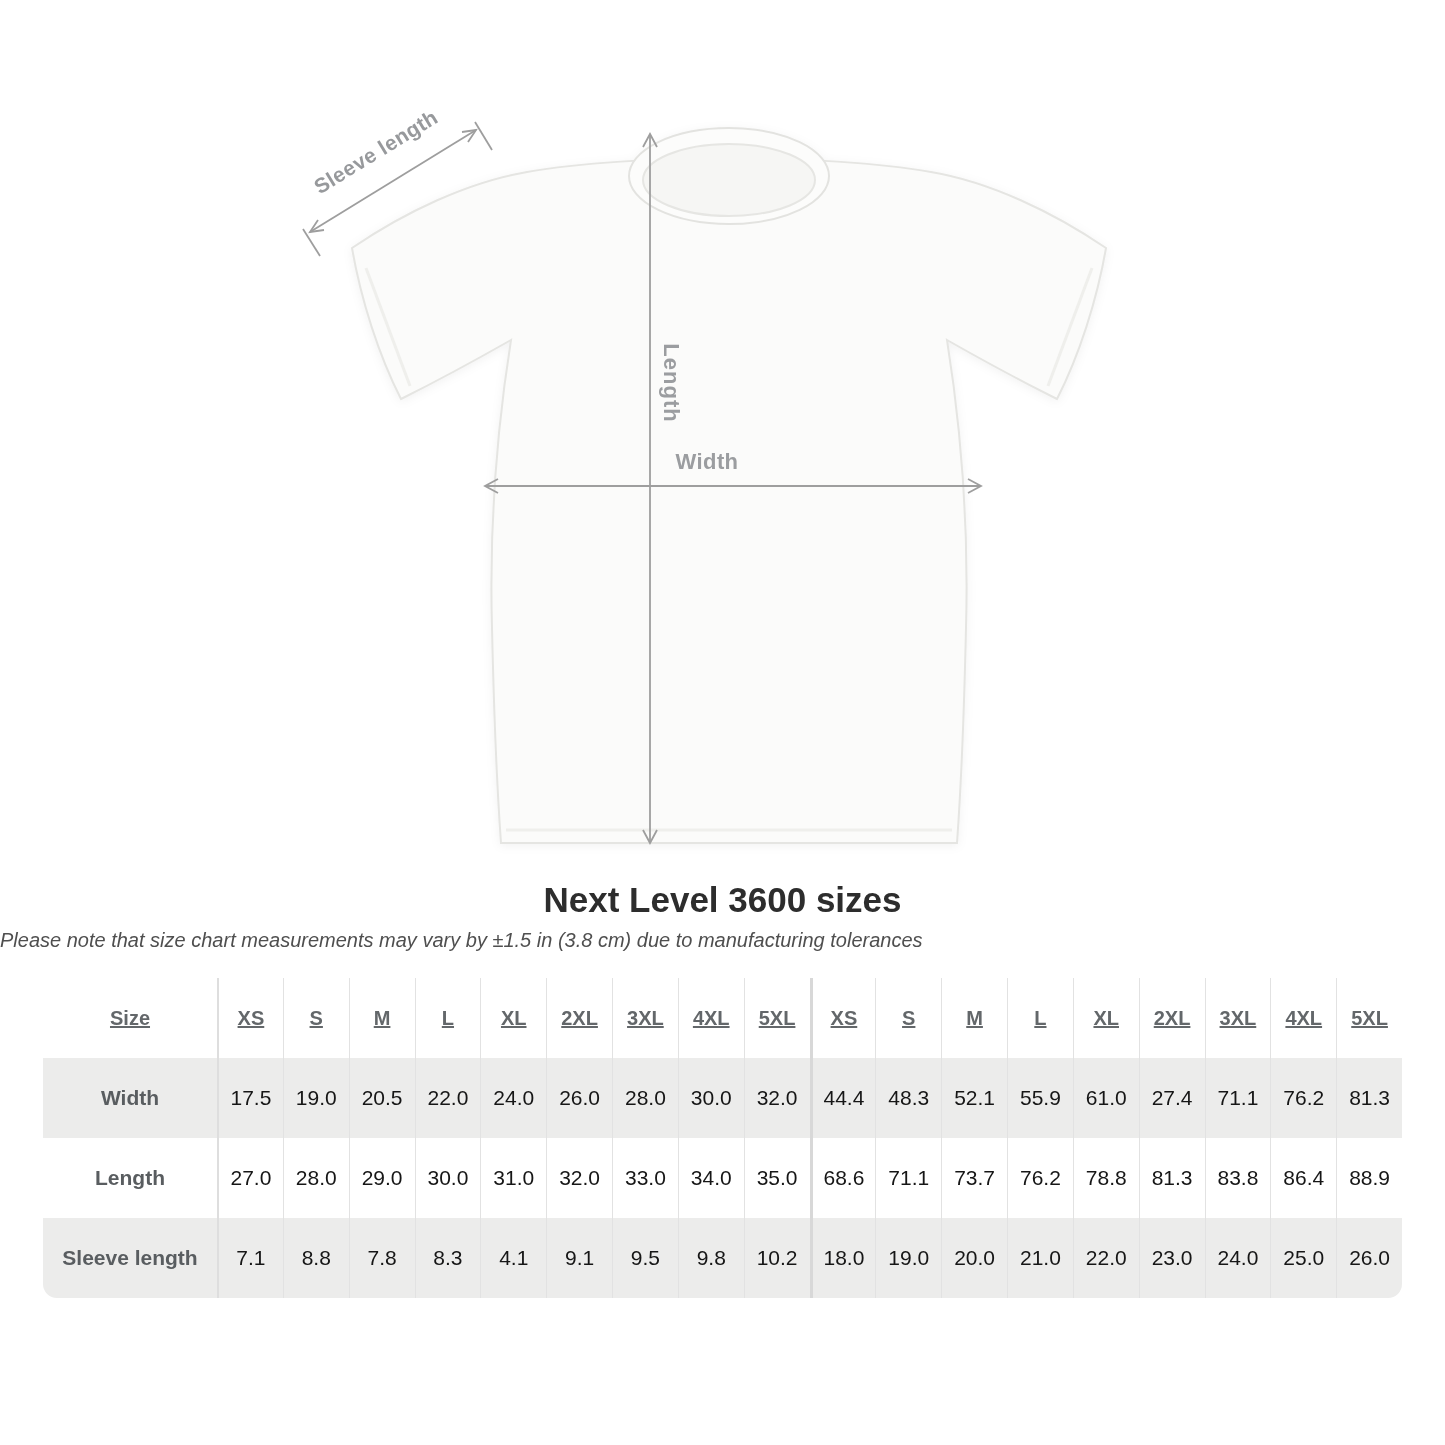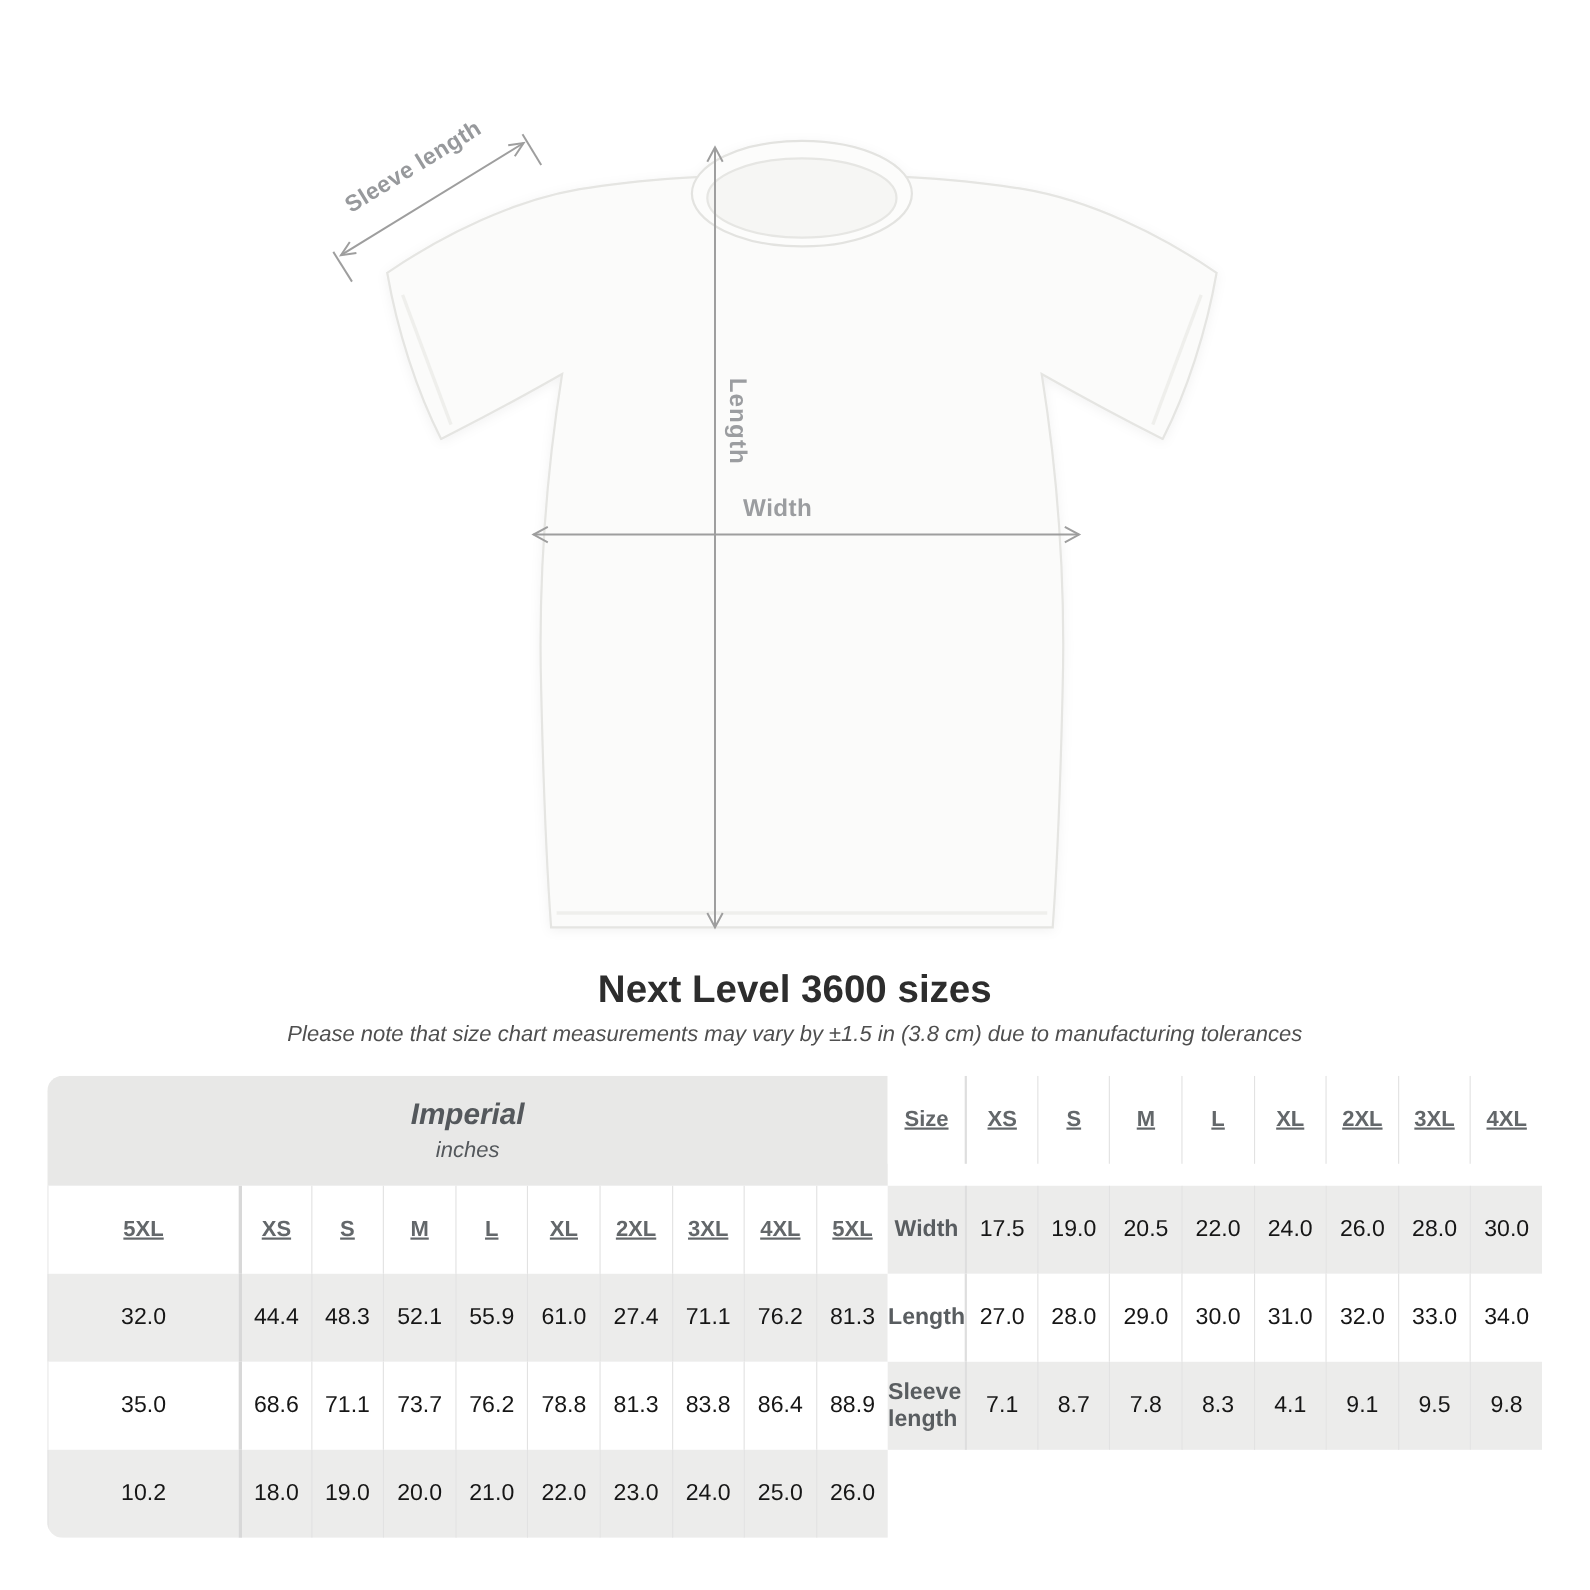--- a/index.html
+++ b/index.html
@@ -20,21 +20,21 @@
   .lbl-length{left:671px;top:383px;font-size:22px;letter-spacing:1px;color:#9b9da0;
               transform:translate(-50%,-50%) rotate(90deg);}
   .lbl-width{left:707px;top:462px;font-size:22px;color:#9b9da0;transform:translate(-50%,-50%);}
 
   
   .chart-title{
     text-align:center;font-size:35px;font-weight:bold;color:#2d2d2d;
     margin:12px 0 0 0;line-height:1.15;
   }
   .chart-subtitle{
-    text-align:center;font-size:20px;font-style:italic;color:#4f4f4f;
+    font-size:20px;font-style:italic;color:#4f4f4f;
     margin:9px 0 0 0;
   }
 
   
   .size-table{
     width:1359px;margin:26px auto 0 auto;
     display:grid;grid-template-columns:174px repeat(18,1fr);
     border-radius:14px;overflow:hidden;
   }
   .group-head{
@@ -112,24 +112,20 @@
 
   <div class="dim-label lbl-sleeve">Sleeve length</div>
   <div class="dim-label lbl-length">Length</div>
   <div class="dim-label lbl-width">Width</div>
 </div>
 
 <div class="chart-title">Next Level 3600 sizes</div>
 <div class="chart-subtitle">Please note that size chart measurements may vary by ±1.5 in (3.8 cm) due to manufacturing tolerances</div>
 
 <div class="size-table" id="size-table">
-  <div class="group-head imperial">
-    <div class="group-name">Imperial</div>
-    <div class="group-unit">inches</div>
-  </div>
 
 <div class="cell head">Size</div>
     <div class="cell head sep-label">XS</div>
     <div class="cell head sep">S</div>
     <div class="cell head sep">M</div>
     <div class="cell head sep">L</div>
     <div class="cell head sep">XL</div>
     <div class="cell head sep">2XL</div>
     <div class="cell head sep">3XL</div>
     <div class="cell head sep">4XL</div>
@@ -176,21 +172,21 @@
     <div class="cell  sep">71.1</div>
     <div class="cell  sep">73.7</div>
     <div class="cell  sep">76.2</div>
     <div class="cell  sep">78.8</div>
     <div class="cell  sep">81.3</div>
     <div class="cell  sep">83.8</div>
     <div class="cell  sep">86.4</div>
     <div class="cell  sep">88.9</div>
     <div class="cell rowlabel stripe">Sleeve length</div>
     <div class="cell  sep-label stripe">7.1</div>
-    <div class="cell  sep stripe">8.7</div>
+    <div class="cell  sep stripe">8.8</div>
     <div class="cell  sep stripe">7.8</div>
     <div class="cell  sep stripe">8.3</div>
     <div class="cell  sep stripe">4.1</div>
     <div class="cell  sep stripe">9.1</div>
     <div class="cell  sep stripe">9.5</div>
     <div class="cell  sep stripe">9.8</div>
     <div class="cell  sep stripe">10.2</div>
     <div class="cell  sep-group stripe">18.0</div>
     <div class="cell  sep stripe">19.0</div>
     <div class="cell  sep stripe">20.0</div>

